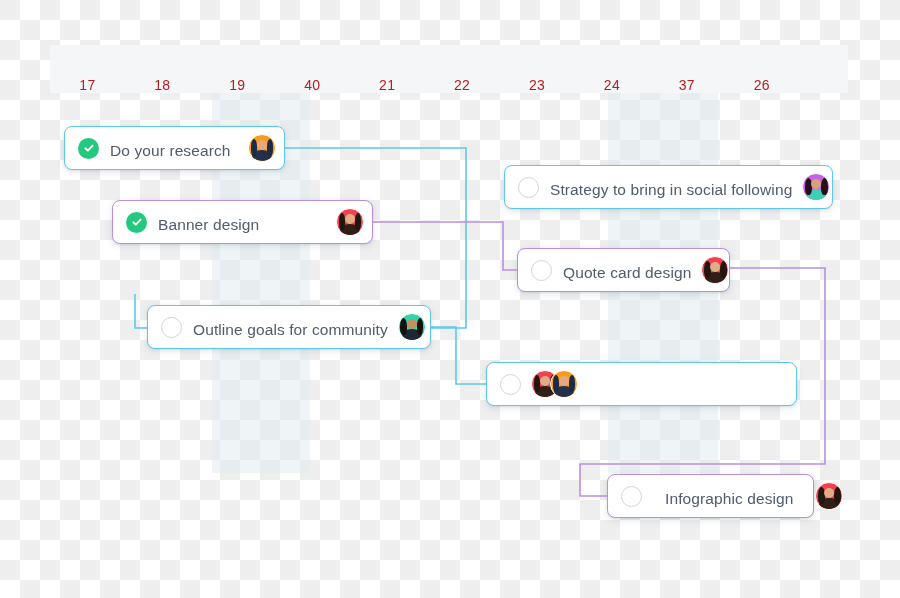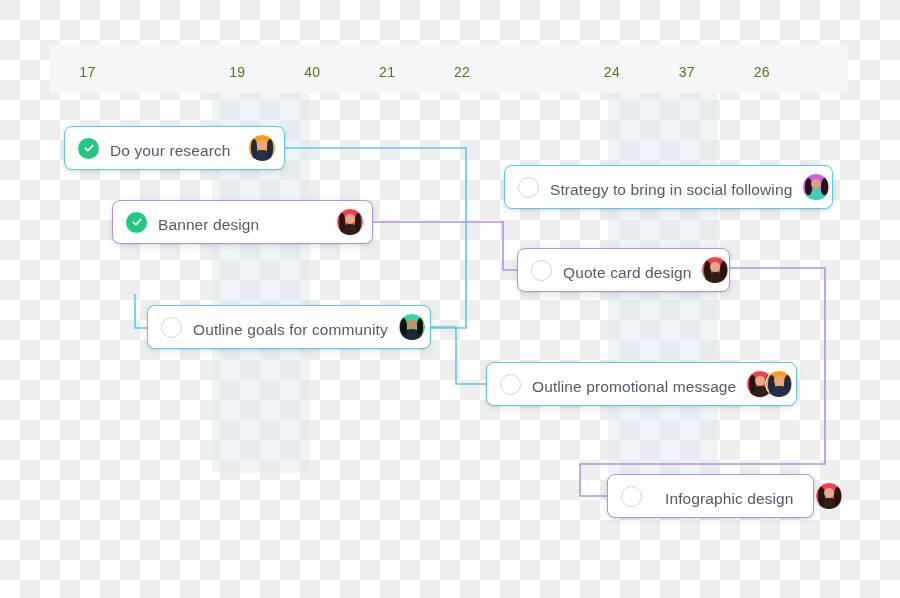--- a/index.html
+++ b/index.html
@@ -9,23 +9,23 @@
     background:
       repeating-conic-gradient(#ffffff 0% 25%, #eeeeee 0% 50%) 0 0 / 40px 40px;
   }
 
   
   #timeline-header{
     position:absolute;left:50px;top:45px;width:798px;height:48px;
     background:#f4f6f8;
   }
   .day-col{
-    position:absolute;top:3px;height:48px;
+    position:absolute;top:16px;height:48px;
     display:flex;align-items:center;justify-content:center;
-    font-size:14px;color:#4d7c0f;letter-spacing:.3px;
+    font-size:14px;color:#b91c1c;letter-spacing:.3px;
     user-select:none;
   }
 
   
   .weekend-band{
     position:absolute;top:93px;height:380px;
     background:rgba(225,236,238,.55);
     pointer-events:none;
   }
   #weekend-band-1{left:212px;width:98px;}
@@ -79,24 +79,26 @@
     position:absolute;top:14%;width:26%;height:68%;border-radius:50% 50% 40% 40%;
   }
   .avatar .hairL{left:6%;}
   .avatar .hairR{right:6%;}
 </style>
 </head>
 <body>
 
 <div id="timeline-header">
     <div class="day-col" style="left: 0px; width: 74.9296px;">17</div>
+    <div class="day-col" style="left: 74.9296px; width: 74.9296px;">18</div>
     <div class="day-col" style="left: 149.859px; width: 74.9296px;">19</div>
     <div class="day-col" style="left: 224.789px; width: 74.9296px;">40</div>
     <div class="day-col" style="left: 299.718px; width: 74.9296px;">21</div>
     <div class="day-col" style="left: 374.648px; width: 74.9296px;">22</div>
+    <div class="day-col" style="left: 449.577px; width: 74.9296px;">23</div>
     <div class="day-col" style="left: 524.507px; width: 74.9296px;">24</div>
     <div class="day-col" style="left: 599.437px; width: 74.9296px;">37</div>
     <div class="day-col" style="left: 674.366px; width: 74.9296px;">26</div>
   </div>
 
 <div class="weekend-band" id="weekend-band-1"></div>
 <div class="weekend-band" id="weekend-band-2"></div>
 
 <svg id="connectors" viewBox="0 0 900 598" xmlns="http://www.w3.org/2000/svg">
     <polyline points="285,148 466,148 466,328 135,328 135,294" fill="none" stroke="#5ec8ec" stroke-width="1.6"></polyline>
@@ -169,21 +171,20 @@
         <div class="avatar" style="background: rgb(46, 214, 168);">
           <div class="body" style="background: rgb(31, 39, 51);"></div>
           <div class="hairL" style="background: rgb(20, 17, 15);"></div>
           <div class="hairR" style="background: rgb(20, 17, 15);"></div>
           <div class="head" style="background: rgb(200, 142, 99);"></div>
         </div>
       </div>
     </div>
     <div class="task-card blue" style="left: 486px; top: 362px; width: 311px;">
       <div class="check open"></div>
-      <div class="task-label">Outline promotional message</div>
       <div class="avatars">
         <div class="avatar" style="background: rgb(239, 67, 82);">
           <div class="body" style="background: rgb(46, 32, 24);"></div>
           <div class="hairL" style="background: rgb(35, 22, 15);"></div>
           <div class="hairR" style="background: rgb(35, 22, 15);"></div>
           <div class="head" style="background: rgb(227, 171, 134);"></div>
         </div>
         <div class="avatar" style="background: rgb(247, 156, 29);">
           <div class="body" style="background: rgb(36, 48, 74);"></div>
           <div class="hairL" style="background: rgb(28, 43, 69);"></div>

